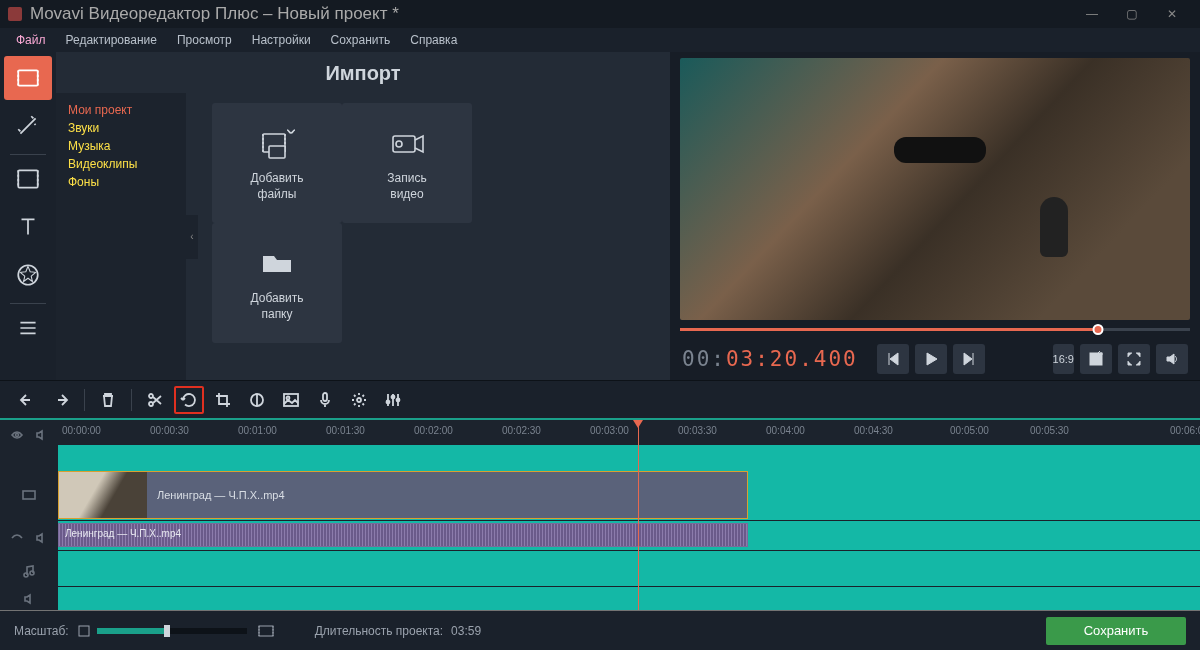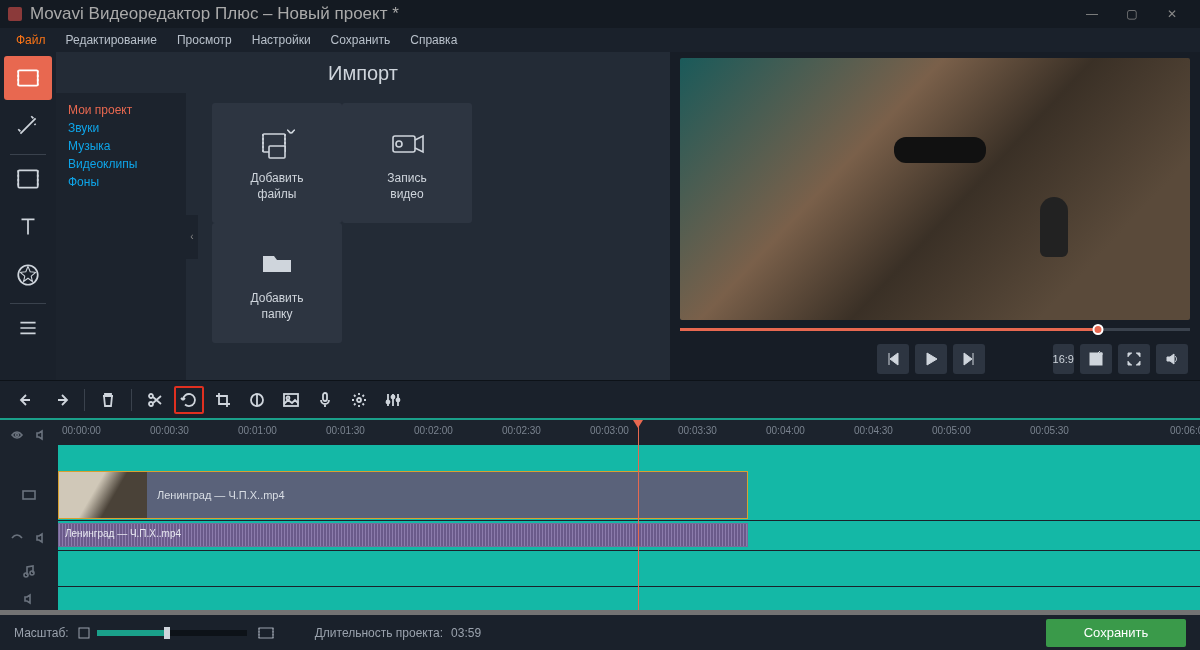--- a/index.html
+++ b/index.html
@@ -4,33 +4,33 @@
 <style>
 html,body{margin:0;padding:0;width:1200px;height:650px;overflow:hidden;font-family:"Segoe UI",Arial,sans-serif;background:#1e2530;color:#b8c0ca;font-size:12px;user-select:none}
 *{box-sizing:border-box}
 .titlebar{height:28px;background:#141a22;display:flex;align-items:center;padding:0 8px}
 .titlebar .logo{width:14px;height:14px;background:#8b3a3a;border-radius:2px;margin-right:8px}
 .titlebar .title{font-size:17px;color:#aaa}
 .titlebar .spacer{flex:1}
 .titlebar .wbtn{width:40px;height:28px;display:flex;align-items:center;justify-content:center;color:#888}
 .menubar{height:24px;background:#1a212b;display:flex;align-items:center;padding:0 6px;font-size:12px}
 .menubar .mitem{padding:3px 10px;color:#b8c0ca;cursor:pointer}
-.menubar .mitem.accent{color:#f97316}
+.menubar .mitem.accent{color:#f9a8d4}
 .workspace{height:328px;display:flex;background:#232b36}
 .leftrail{width:56px;background:#1a212b;display:flex;flex-direction:column;align-items:center;padding-top:4px}
 .leftrail .ritem{width:48px;height:44px;margin-bottom:4px;display:flex;align-items:center;justify-content:center;border-radius:3px}
 .leftrail .ritem.active{background:#e86850}
 .leftrail .ritem svg{width:26px;height:26px;stroke:#cfd5dc;fill:none;stroke-width:1.6}
 .leftrail .ritem.active svg{stroke:#fff}
 .leftrail .sep{width:36px;height:1px;background:#3a424d;margin:2px 0}
 .importpanel{width:614px;padding:0;display:flex;flex-direction:column}
-.importpanel h2{text-align:center;color:#cfd5dc;font-weight:400;font-size:20px;margin:10px 0 8px}
+.importpanel h2{text-align:center;color:#cfd5dc;font-weight:700;font-size:20px;margin:10px 0 8px}
 .importbody{display:flex;flex:1;position:relative}
 .srclist{width:130px;background:#1c232d;padding:8px 0}
-.srclist .src{padding:2px 12px;font-size:12px;color:#0ea5e9;cursor:pointer}
+.srclist .src{padding:2px 12px;font-size:12px;color:#fde047;cursor:pointer}
 .srclist .src.active{color:#e86850}
 .collapse{position:absolute;left:130px;top:50%;transform:translateY(-50%);width:12px;height:44px;background:#1c232d;display:flex;align-items:center;justify-content:center;color:#888;font-size:10px;cursor:pointer}
 .tiles{flex:1;padding:10px 26px;display:grid;grid-template-columns:130px 130px;grid-auto-rows:120px;}
 .tile{background:#2d3541;border-radius:3px;display:flex;flex-direction:column;align-items:center;justify-content:center;color:#cfd5dc;font-size:12px;cursor:pointer}
 .tile .ticon{height:42px;display:flex;align-items:center;justify-content:center;margin-bottom:6px}
 .tile .ticon svg{width:40px;height:36px;stroke:#cfd5dc;fill:none;stroke-width:1.6}
 .tile .tlabel{text-align:center;line-height:1.3;white-space:pre-line}
 .preview{flex:1;background:#171d26;display:flex;flex-direction:column;padding:6px 10px 0}
 .vpreview{flex:1;background:linear-gradient(133deg,#1a5a5a 0%,#7a604a 35%,#3a3026 55%,#5a4a3a 80%);position:relative;border-radius:2px}
 .vpreview .mic{position:absolute;right:24%;bottom:24%;width:28px;height:60px;background:#222;border-radius:14px 14px 6px 6px}
@@ -64,21 +64,21 @@
 .track.audio{height:30px}
 .track.music{height:36px}
 .clip-video{position:absolute;left:0;top:6px;height:48px;width:690px;background:#5a627a;border:1px solid #d8a030;display:flex;align-items:center}
 .clip-video .thumb{width:88px;height:46px;background:linear-gradient(120deg,#d0c8b8 40%,#4a4238 60%);margin-right:10px}
 .clip-video .cname{color:#d8dde4;font-size:11px}
 .clip-audio{position:absolute;left:0;top:2px;height:24px;width:690px;background:#6a5a8a;border:1px solid #7a6a9a;overflow:hidden}
 .clip-audio .wave{position:absolute;inset:0;background:repeating-linear-gradient(90deg,#a898c8 0,#a898c8 1px,transparent 1px,transparent 3px);opacity:.55}
 .clip-audio .aname{position:absolute;left:6px;top:4px;color:#e8e8f0;font-size:10px}
 .playhead{position:absolute;left:580px;top:0;bottom:0;width:1px;background:#e86850}
 .playhead::before{content:"";position:absolute;top:0;left:-5px;width:0;height:0;border-left:5px solid transparent;border-right:5px solid transparent;border-top:8px solid #e86850}
-.statusbar{height:40px;background:#1a212b;display:flex;align-items:center;padding:0 14px;border-top:5px solid #737373}
+.statusbar{height:40px;background:#1a212b;display:flex;align-items:center;padding:0 14px;border-top:1px solid #737373}
 .statusbar .lbl{color:#9aa2ad;font-size:12px;margin-right:8px}
 .zoomslider{width:150px;height:6px;background:#0d1218;position:relative;margin-right:10px}
 .zoomslider .zfill{position:absolute;left:0;top:0;height:6px;width:45%;background:#1aa08a}
 .zoomslider .zknob{position:absolute;left:45%;top:-3px;width:6px;height:12px;background:#cfd5dc}
 .savebtn{margin-left:auto;width:140px;height:28px;background:#3a9a4a;color:#fff;display:flex;align-items:center;justify-content:center;border-radius:2px;font-size:13px;cursor:pointer}
 </style>
 </head>
 <body>
 
 <div class="titlebar">
@@ -191,20 +191,21 @@
       <div class="sunglasses"></div>
       <div class="mic"></div>
     </div>
     <div class="progressbar">
       <div class="ptrack">
           <div class="pfill"></div>
           <div class="pknob"></div>
         </div>
     </div>
     <div class="pcontrols">
+      <div class="timecode"><span>00:</span><span class="tc-accent">03:20.400</span></div>
       <div class="spacer"></div>
       <div class="pbtn">
           <svg viewBox="0 0 16 16">
             <path d="M4 2v12M13 2L5 8l8 6z"></path>
           </svg>
         </div>
       <div class="pbtn">
           <svg viewBox="0 0 16 16">
             <path d="M4 2l10 6-10 6z"></path>
           </svg>
@@ -350,21 +351,21 @@
       <span class="tick" style="left:4px">00:00:00</span>
       <span class="tick" style="left:92px">00:00:30</span>
       <span class="tick" style="left:180px">00:01:00</span>
       <span class="tick" style="left:268px">00:01:30</span>
       <span class="tick" style="left:356px">00:02:00</span>
       <span class="tick" style="left:444px">00:02:30</span>
       <span class="tick" style="left:532px">00:03:00</span>
       <span class="tick" style="left:620px">00:03:30</span>
       <span class="tick" style="left:708px">00:04:00</span>
       <span class="tick" style="left:796px">00:04:30</span>
-      <span class="tick" style="left:874px">00:05:00</span>
+      <span class="tick" style="left:892px">00:05:00</span>
       <span class="tick" style="left:972px">00:05:30</span>
       <span class="tick" style="left:1112px">00:06:00</span>
     </div>
     <div class="tl-tracks">
       <div style="height:20px"></div>
       <div class="track">
         <div class="clip-video">
           <div class="thumb"></div>
           <div class="cname">Ленинград — Ч.П.Х..mp4</div>
         </div>

